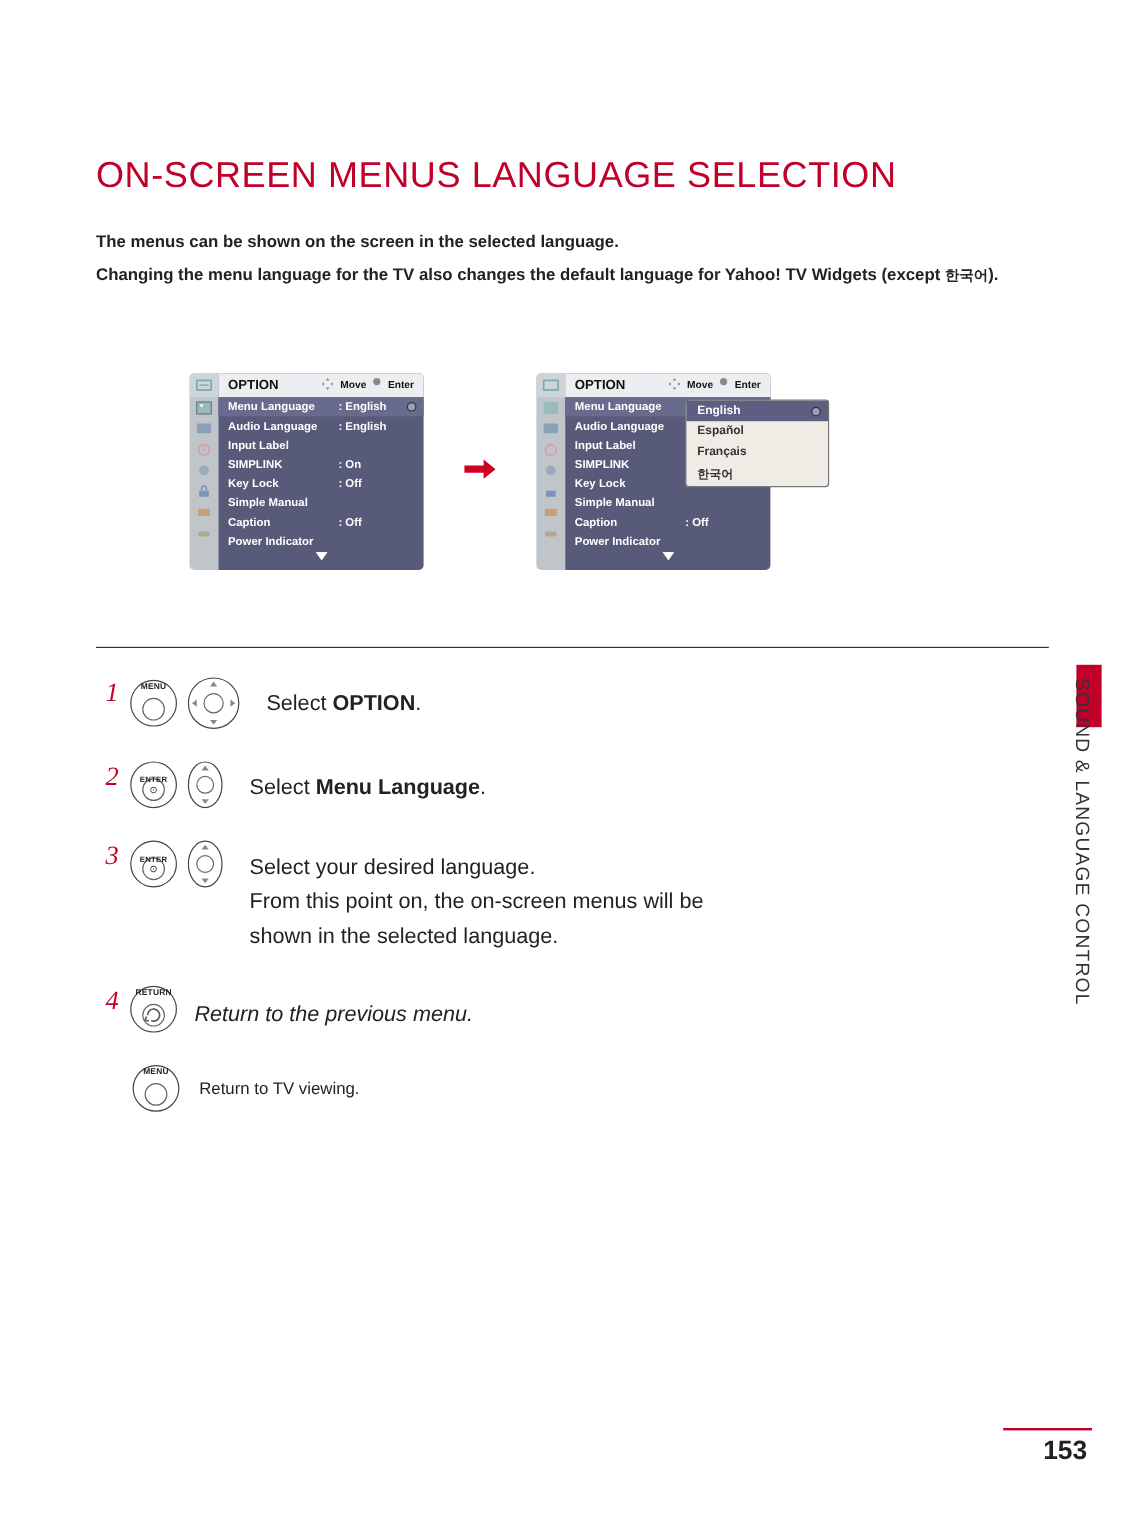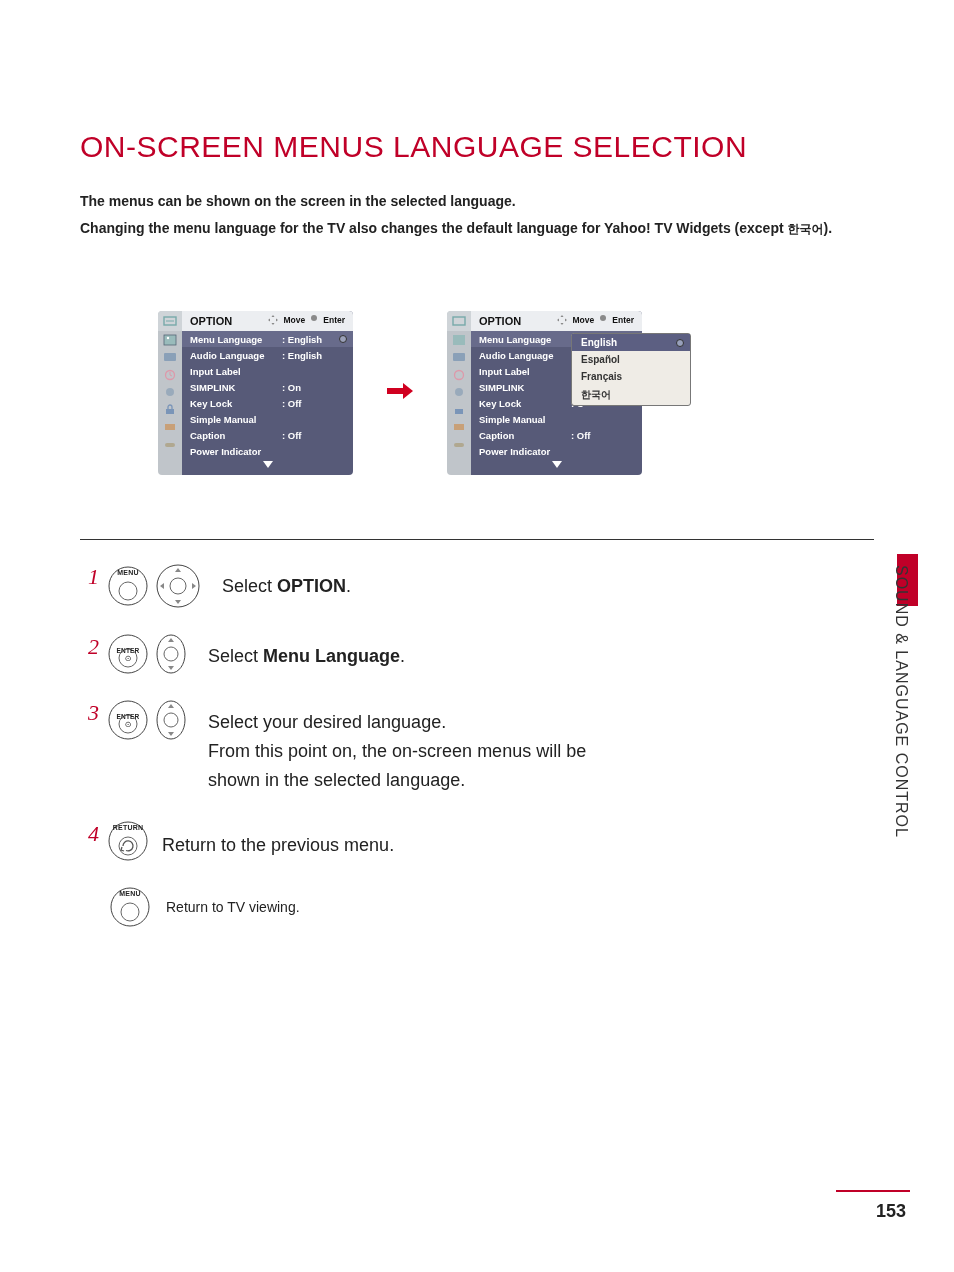--- a/index.html
+++ b/index.html
@@ -59,21 +59,21 @@
   .step-text .bold { font-weight:700; }
 
   .plain-step { display:flex; align-items:center; margin-bottom:22px; margin-left:22px;}
   .plain-step .remote-btn { margin-right:16px; }
   .plain-step .txt { font-size:14px; }
 
   
   .sidebar { position:absolute; right:44px; top:565px; writing-mode: vertical-rl; font-size:16px; letter-spacing:1px; color:#333; }
   .sidebar-accent { position:absolute; right:36px; top:554px; width:21px; height:52px; background:#c00028; }
 
-  .pagenum { position:absolute; right:48px; bottom:50px; font-size:18px; font-weight:700; color:#222;}
+  .pagenum { position:absolute; right:48px; bottom:50px; font-size:22px; font-weight:700; color:#222;}
   .pagenum-line { position:absolute; right:44px; bottom:80px; width:74px; border-top:2px solid #c00028;}
 </style>
 </head>
 <body>
 
 <div class="page">
   <h1 class="title">ON-SCREEN MENUS LANGUAGE SELECTION</h1>
 
   <p class="intro">
     <span>The menus can be shown on the screen in the selected language.</span><br>
@@ -370,21 +370,21 @@
         <div class="remote-btn">
           <svg viewBox="0 0 40 40">
               <ellipse cx="20" cy="20" rx="19" ry="19" fill="#fff" stroke="#444"></ellipse>
               <ellipse cx="20" cy="25" rx="9" ry="9" fill="#fff" stroke="#666"></ellipse>
               <path d="M15 25a5 5 0 1 1 3 4.5" fill="none" stroke="#555" stroke-width="1.3"></path>
               <path d="M16 30l-3-1 1-3" fill="none" stroke="#555" stroke-width="1.3"></path>
             </svg>
           <span class="btn-label">RETURN</span>
         </div>
       </div>
-      <div class="step-text" style="padding-top:10px;">Return to the previous menu.</div>
+      <div class="step-text" style="padding-top:10px;font-style:italic;">Return to the previous menu.</div>
     </div>
 
     <div class="plain-step">
       <div class="remote-btn">
         <svg viewBox="0 0 40 40">
             <ellipse cx="20" cy="20" rx="19" ry="19" fill="#fff" stroke="#444"></ellipse>
             <ellipse cx="20" cy="25" rx="9" ry="9" fill="#fff" stroke="#666"></ellipse>
           </svg>
         <span class="btn-label">MENU</span>
       </div>

